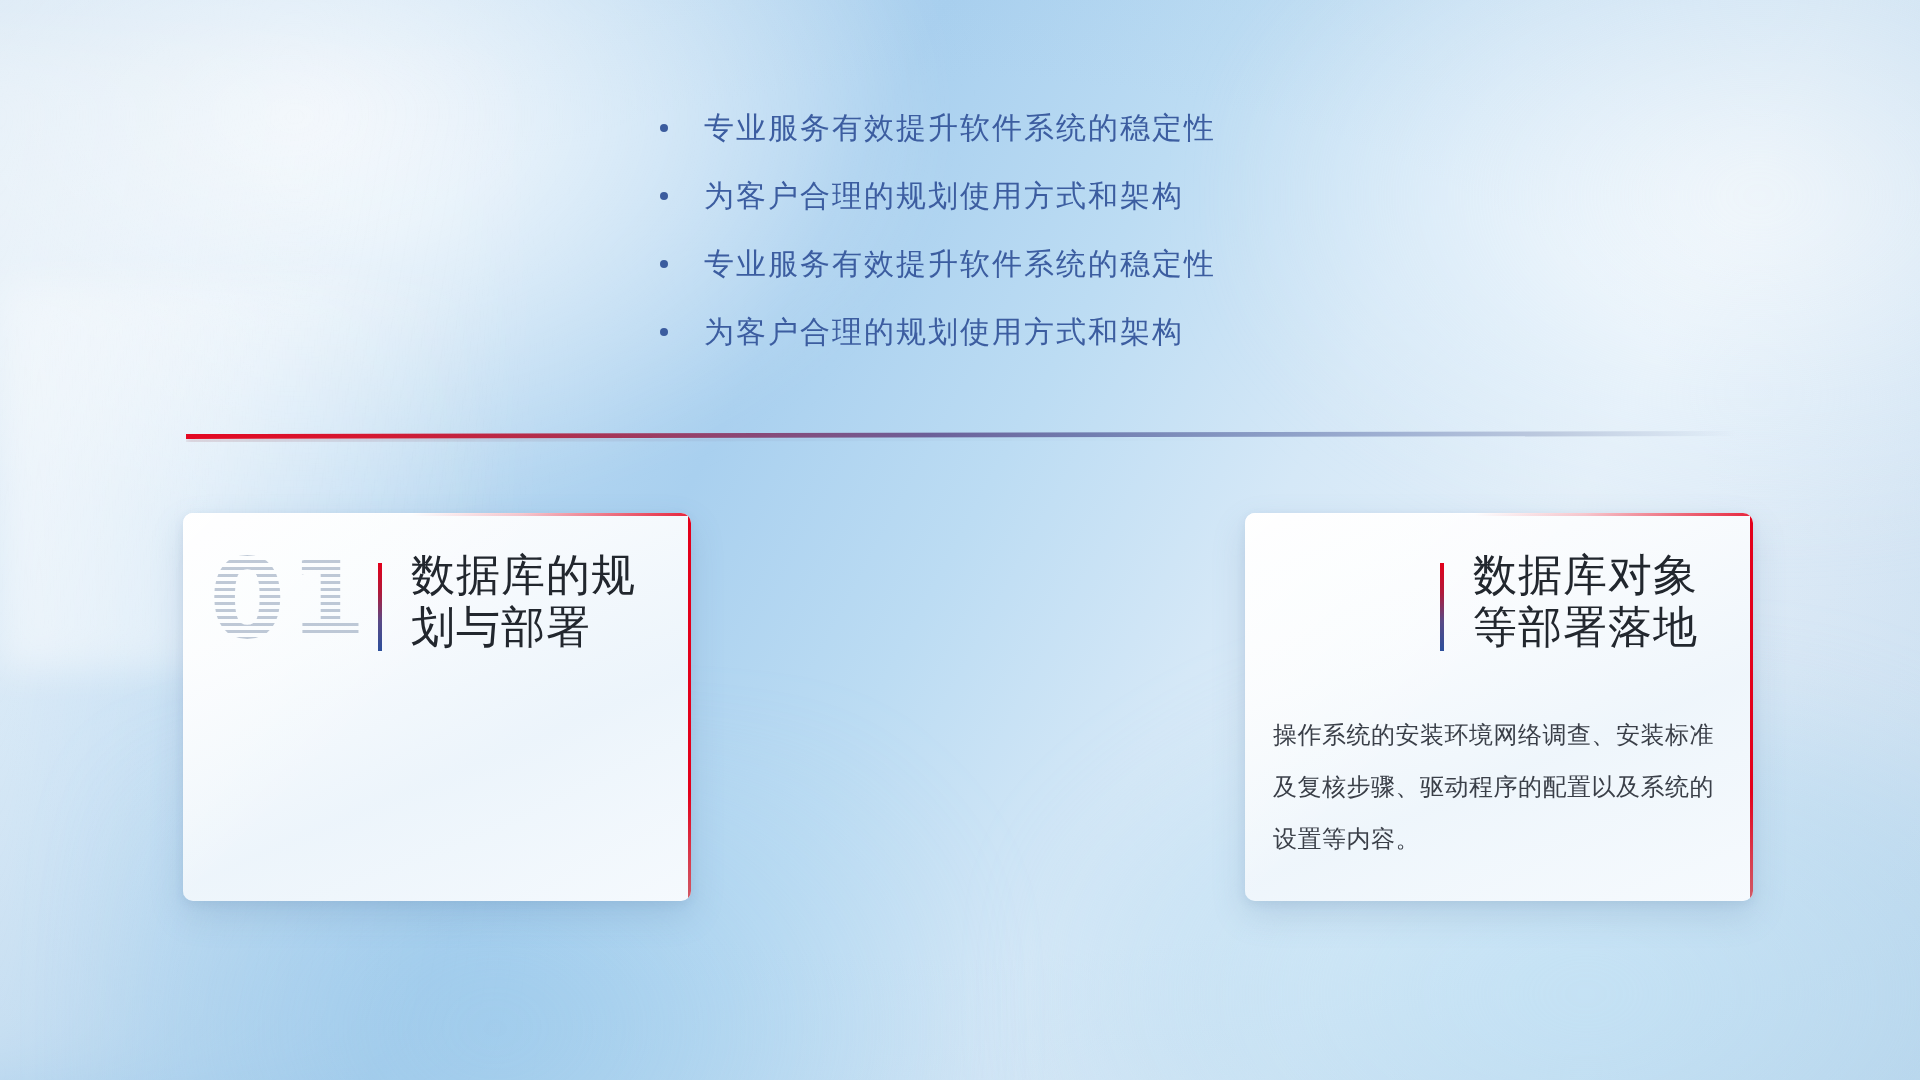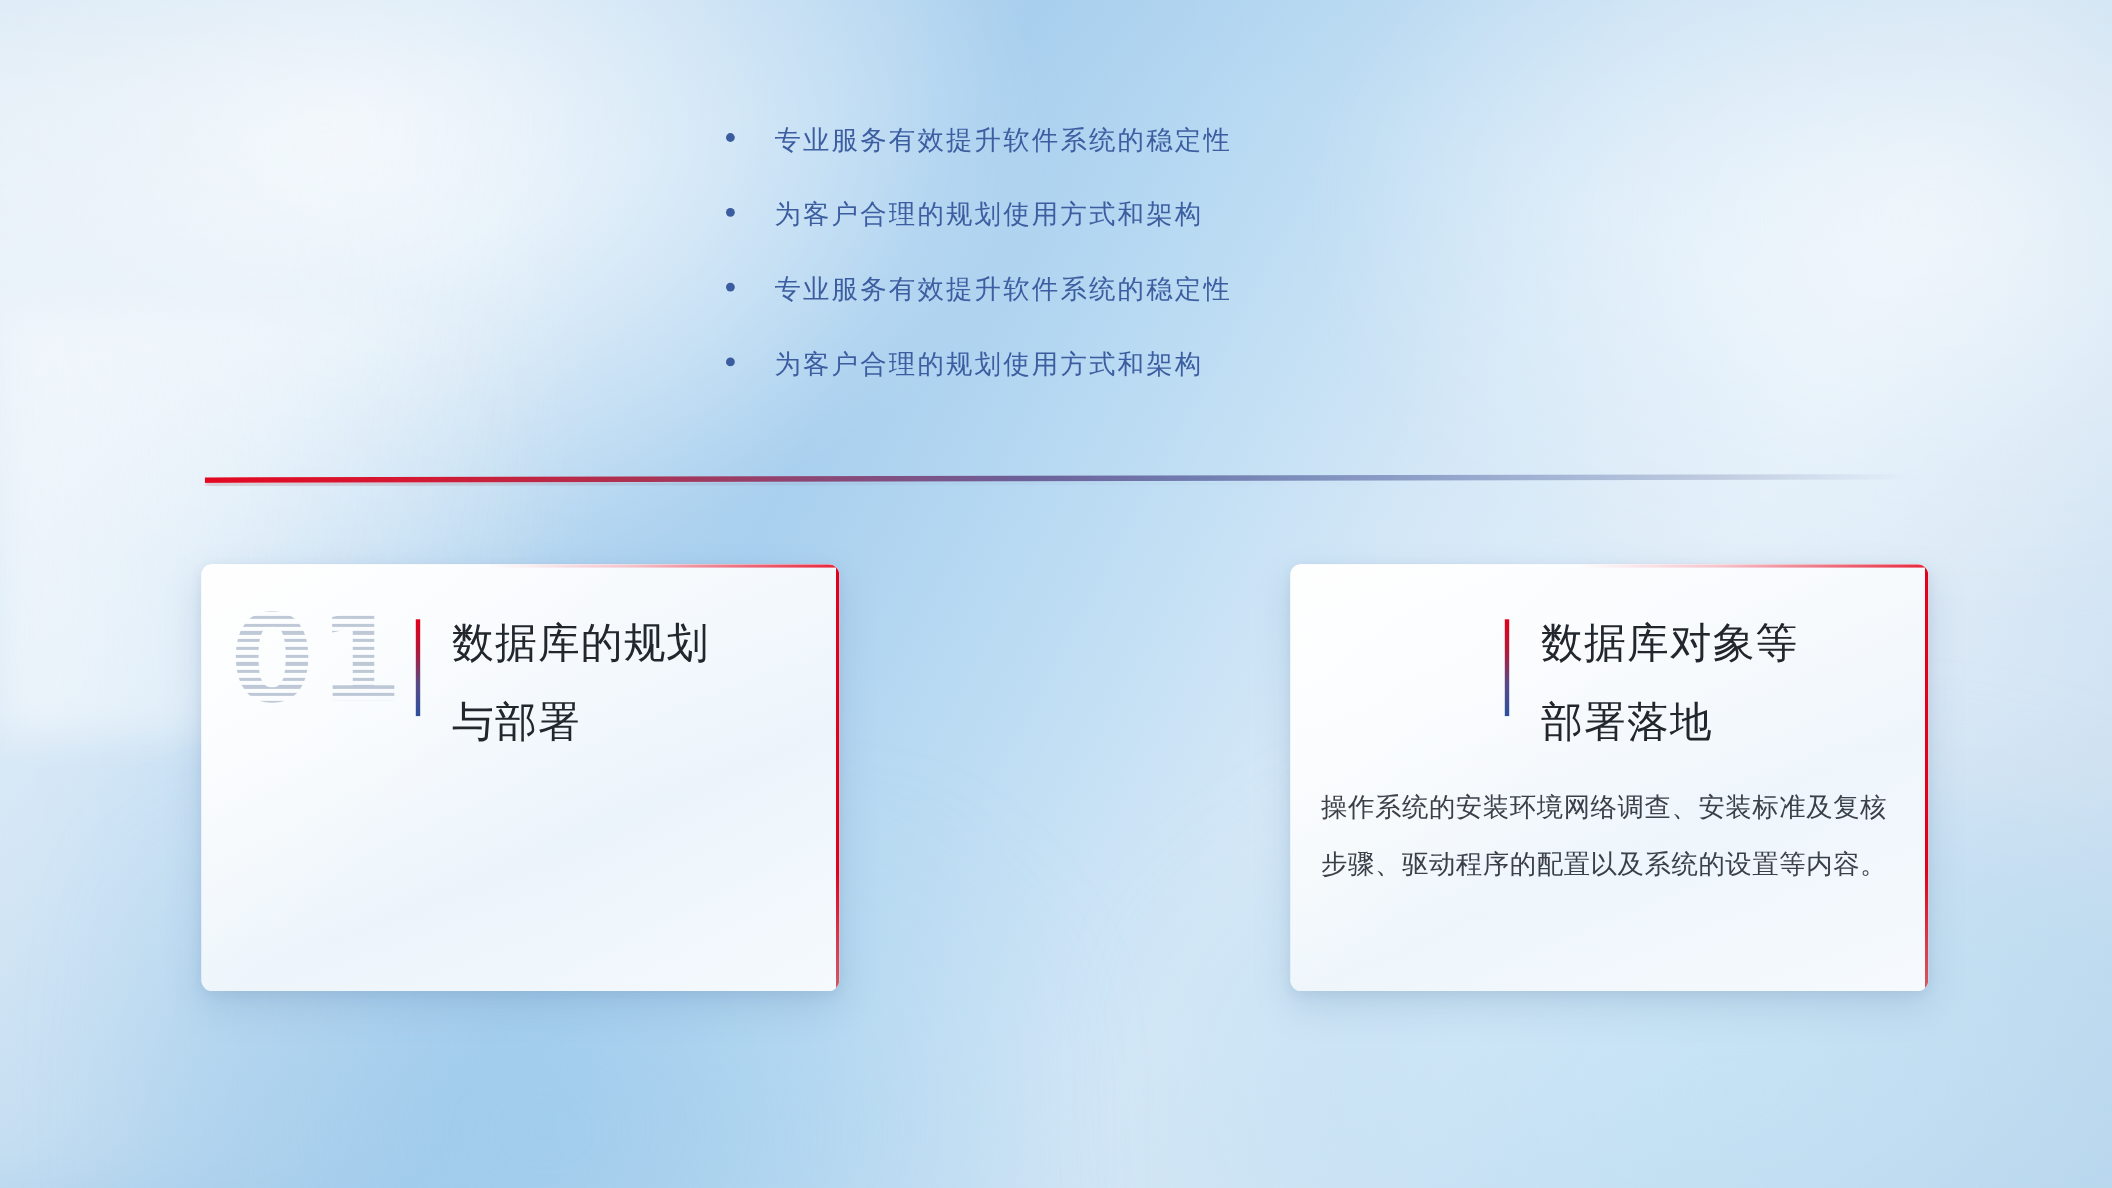--- a/index.html
+++ b/index.html
@@ -93,21 +93,21 @@
   .bullet-dot{
     width:8px; height:8px;
     border-radius:50%;
     background:#3b5c9e;
     margin-right:36px;
     flex:0 0 auto;
     position:relative;
     top:-6px;
   }
   .bullet-text{
-    font-size:24px;
+    font-size:30px;
     line-height:40px;
     letter-spacing:2px;
     color:#3c5da0;
     font-weight:400;
     white-space:nowrap;
   }
 
   
   .divider-wrap{
     position:absolute;
@@ -144,21 +144,21 @@
   
   .cards{
     position:absolute;
     left:183px; top:513px;
     width:1570px;
     display:flex;
     justify-content:space-between;
   }
   .card{
     position:relative;
-    width:580px;
+    width:508px;
     height:388px;
     border-radius:10px;
     background:linear-gradient(157deg,
       rgba(255,255,255,.97) 0%,
       rgba(250,252,254,.95) 32%,
       rgba(241,247,252,.93) 62%,
       rgba(248,251,254,.96) 100%);
     box-shadow:
       0 14px 34px rgba(92,126,166,.20),
       0 3px 10px rgba(92,126,166,.12),
@@ -216,22 +216,22 @@
   .card-bar{
     position:absolute;
     left:195px; top:18px;
     width:4px; height:88px;
     background:linear-gradient(180deg,#e3001b 0%,#b01a3b 34%,#5a4a86 66%,#2c4f9c 100%);
   }
   .card-title{
     position:absolute;
     left:228px; top:4px;
     width:250px;
-    font-size:38px;
-    line-height:72px;
+    font-size:44px;
+    line-height:52px;
     letter-spacing:1px;
     color:#22272e;
     font-weight:400;
   }
 
   .card-body{
     position:absolute;
     left:28px; top:196px;
     right:28px;
     font-size:24px;

